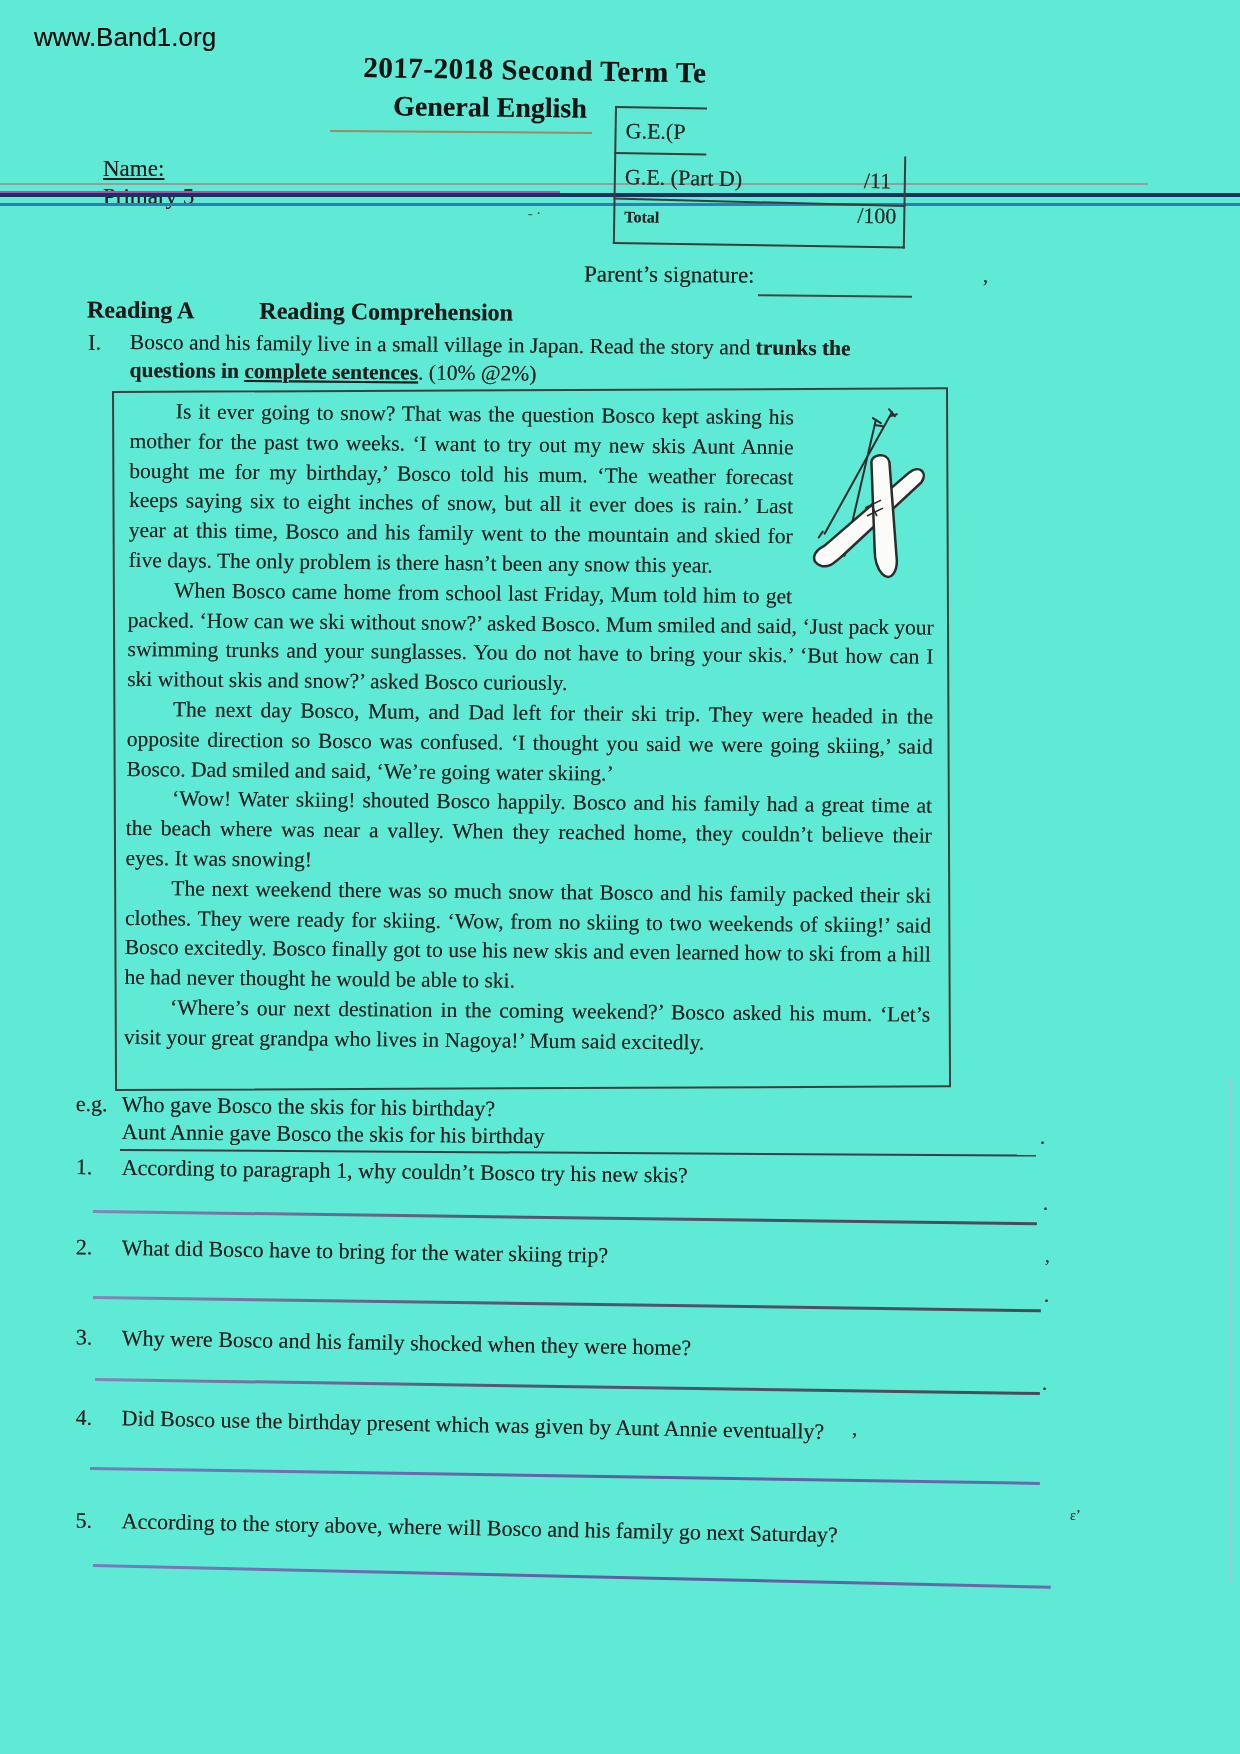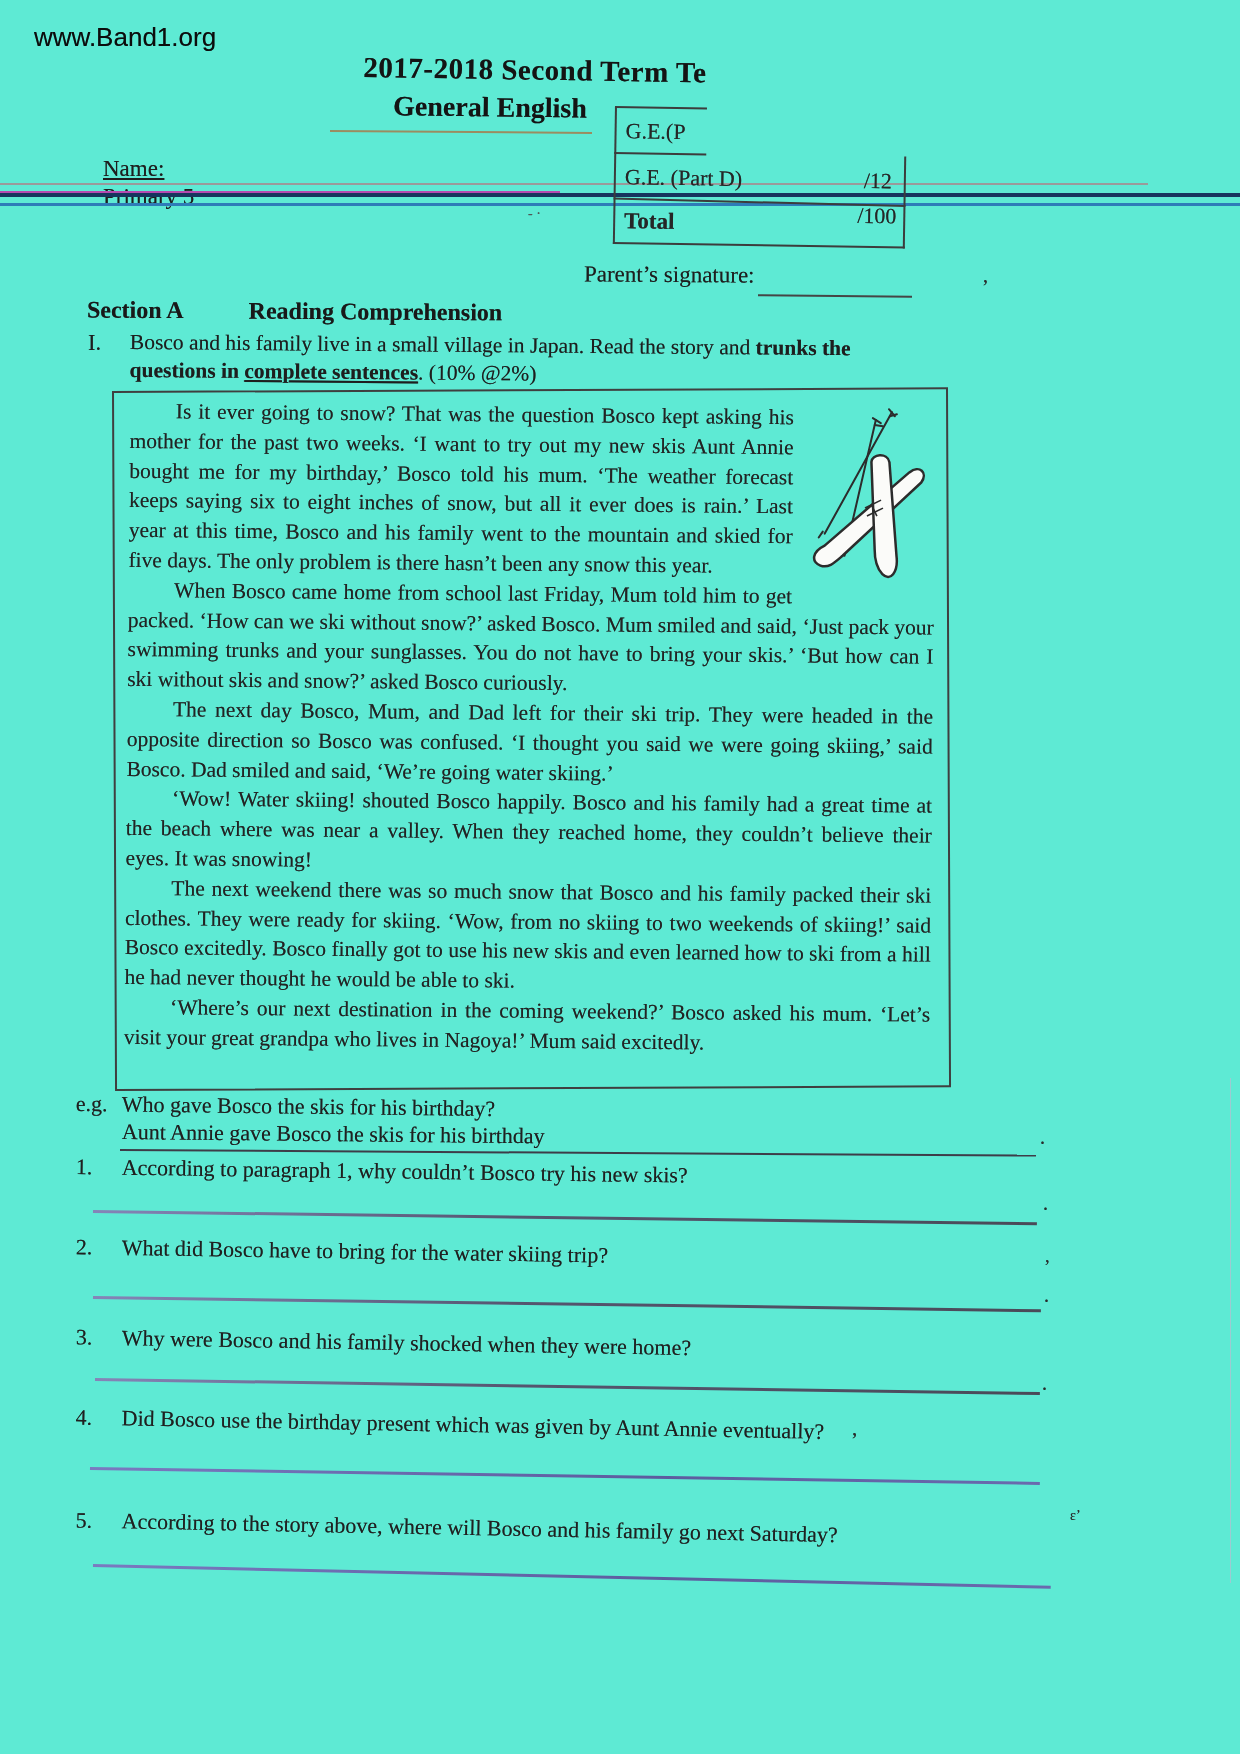--- a/index.html
+++ b/index.html
@@ -85,30 +85,30 @@
 
   <div class="abs scoretable">
     <div class="tb" style="left:0;top:0;width:92px;height:2px;"></div>
     <div class="tb" style="left:0;top:0;width:2px;height:138px;"></div>
     <div class="tb" style="left:0;top:46px;width:92px;height:2px;"></div>
     <div class="tb" style="left:0;top:93px;width:292px;height:2px;transform:rotate(.6deg);"></div>
     <div class="tb" style="left:0;top:136px;width:292px;height:2px;"></div>
     <div class="tb" style="left:290px;top:46px;width:2px;height:92px;"></div>
     <div class="trow" style="left:11px;top:12px;">G.E.(P</div>
     <div class="trow" style="left:11px;top:58px;">G.E. (Part D)</div>
-    <div class="tval" style="left:250px;top:58px;">/12</div>
-    <div class="trow b" style="left:11px;top:102px;font-size:23px;">Total</div>
+    <div class="tval" style="left:250px;top:58px;">/11</div>
+    <div class="trow b" style="left:11px;top:102px;font-size:16px;">Total</div>
     <div class="tval" style="left:244px;top:93px;">/100</div>
   </div>
 
   <div class="abs psig">Parent’s signature:</div>
   <div class="abs psig-line"></div>
 
   <div class="abs section-row">
-    <span>Section A</span><span class="section-title">Reading Comprehension</span>
+    <span>Reading A</span><span class="section-title">Reading Comprehension</span>
   </div>
 
   <div class="abs instr-num">I.</div>
   <div class="abs instr">
     <span class="nowrap"><span>Bosco and his family live in a small village in Japan. Read the story and </span><span class="b">trunks the</span></span><br>
     <span class="b">questions in </span><span class="b uline">complete sentences</span><span>. (10% @2%)</span>
   </div>
 
   <div class="abs passage-box">
     <div class="passage-text">

